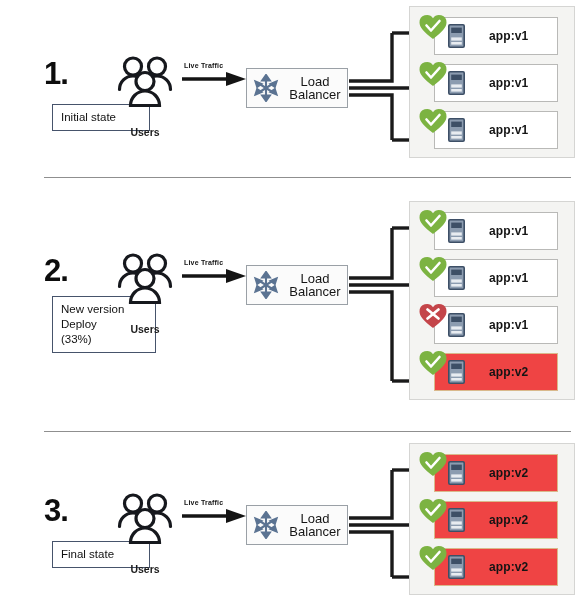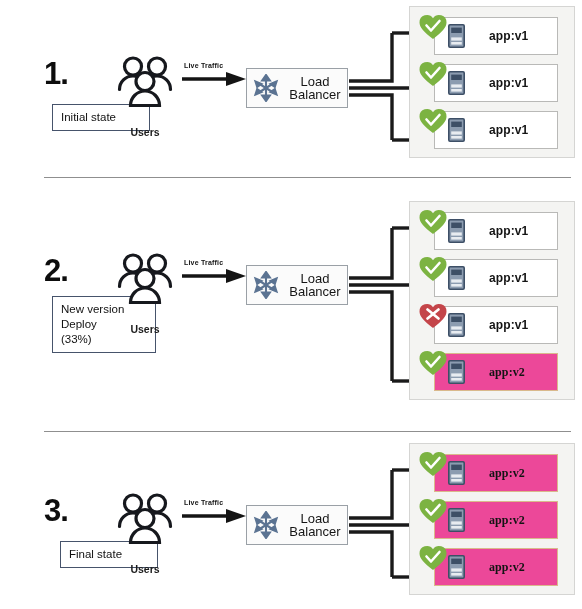--- a/index.html
+++ b/index.html
@@ -132,23 +132,22 @@
     left: 24px;
     width: 124px;
     height: 38px;
     box-sizing: border-box;
     border: 1.2px solid #b9b9b7;
     background: #ffffff;
     display: flex;
     align-items: center;
   }
   .server-card.v2 {
-    background: #ec4899;
+    background: #ef4444;
     border-color: #d9b98c;
-    font-family: Liberation Serif, serif;
   }
   .server-icon { margin-left: 13px; }
   .app-label {
     font-size: 12px;
     font-weight: bold;
     color: #141414;
     margin-left: 24px;
     letter-spacing: 0.1px;
   }
   .badge {
@@ -417,21 +416,21 @@
       <svg class="badge" style="top:147px;" viewBox="0 0 30 28">
         <path d="M15 26 C6 19 1.5 14.2 1.5 9.4 A7.4 7.4 0 0 1 15 5.2 A7.4 7.4 0 0 1 28.5 9.4 C28.5 14.2 24 19 15 26 Z" fill="#7cb342"></path>
         <polyline points="8.5,12.5 13,17.5 21.5,8" fill="none" stroke="#ffffff" stroke-width="2.6" stroke-linecap="round" stroke-linejoin="round"></polyline>
       </svg>
     </div>
   </div>
 
   <div class="stage" id="stage-2">
     <div class="left-col">
       <span class="stage-number" style="left:44px; top:58px;">3.</span>
-      <div class="state-box" style="left:22px; top:104px; width:98px;">
+      <div class="state-box" style="left:14px; top:104px; width:98px;">
         <span>Final state</span>
       </div>
     </div>
 
     <div class="users" style="left:114px; top:54px;">
       <svg width="62" height="62" viewBox="0 0 62 62">
         <g fill="none" stroke="#16181d" stroke-width="3.2">
           <circle cx="19" cy="12.5" r="8.5"></circle>
           <path d="M5.5 35.5a13.5 13.5 0 0 1 27 0" stroke-linecap="round"></path>
           <circle cx="43" cy="12.5" r="8.5"></circle>

